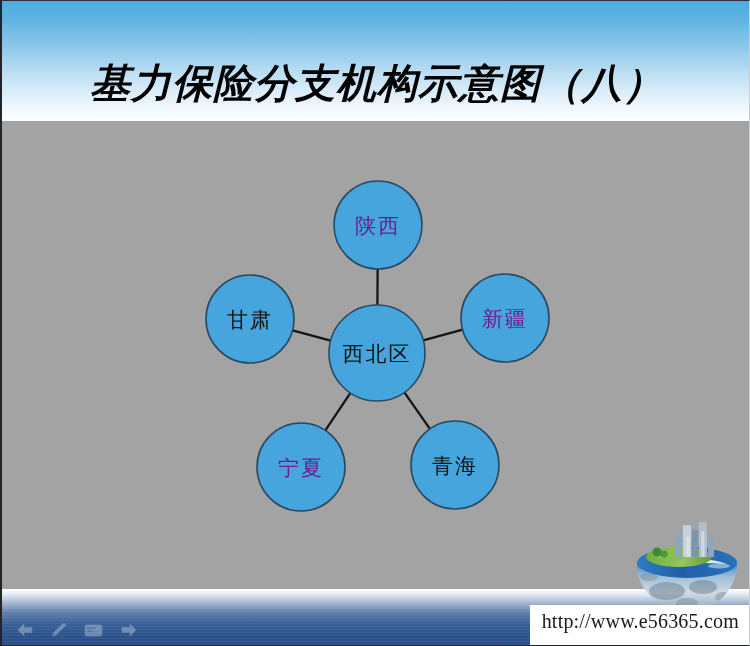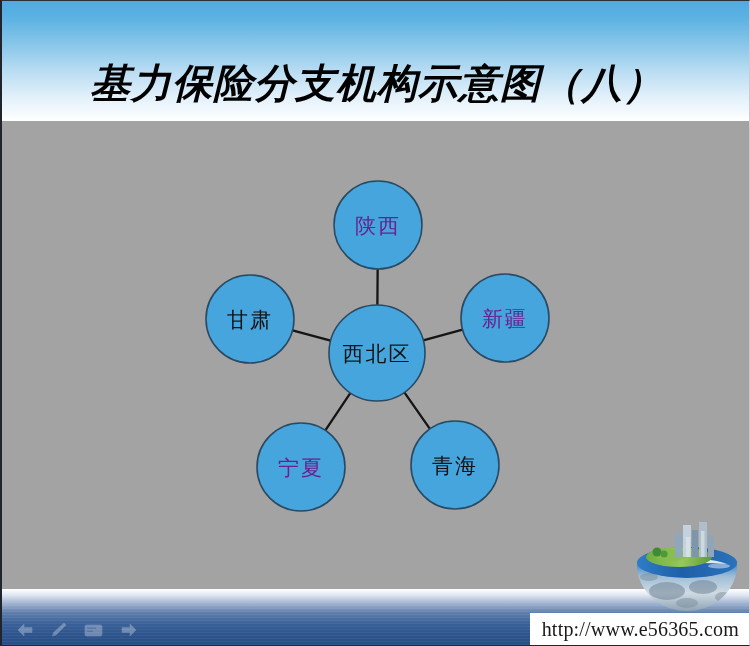--- a/index.html
+++ b/index.html
@@ -135,21 +135,21 @@
     height: 104px;
   }
   #logo svg { display: block; }
 
   
   #url-plate {
     position: absolute;
     right: 0;
     bottom: 0;
     background: #ffffff;
-    padding: 5px 10px 4px 12px;
+    padding: 5px 10px 12px 12px;
     font-family: "Liberation Serif", "DejaVu Serif", serif;
     font-size: 20px;
     color: #1a1a1a;
     letter-spacing: 0.2px;
     white-space: nowrap;
     line-height: 1.15;
   }
 </style>
 </head>
 <body>

